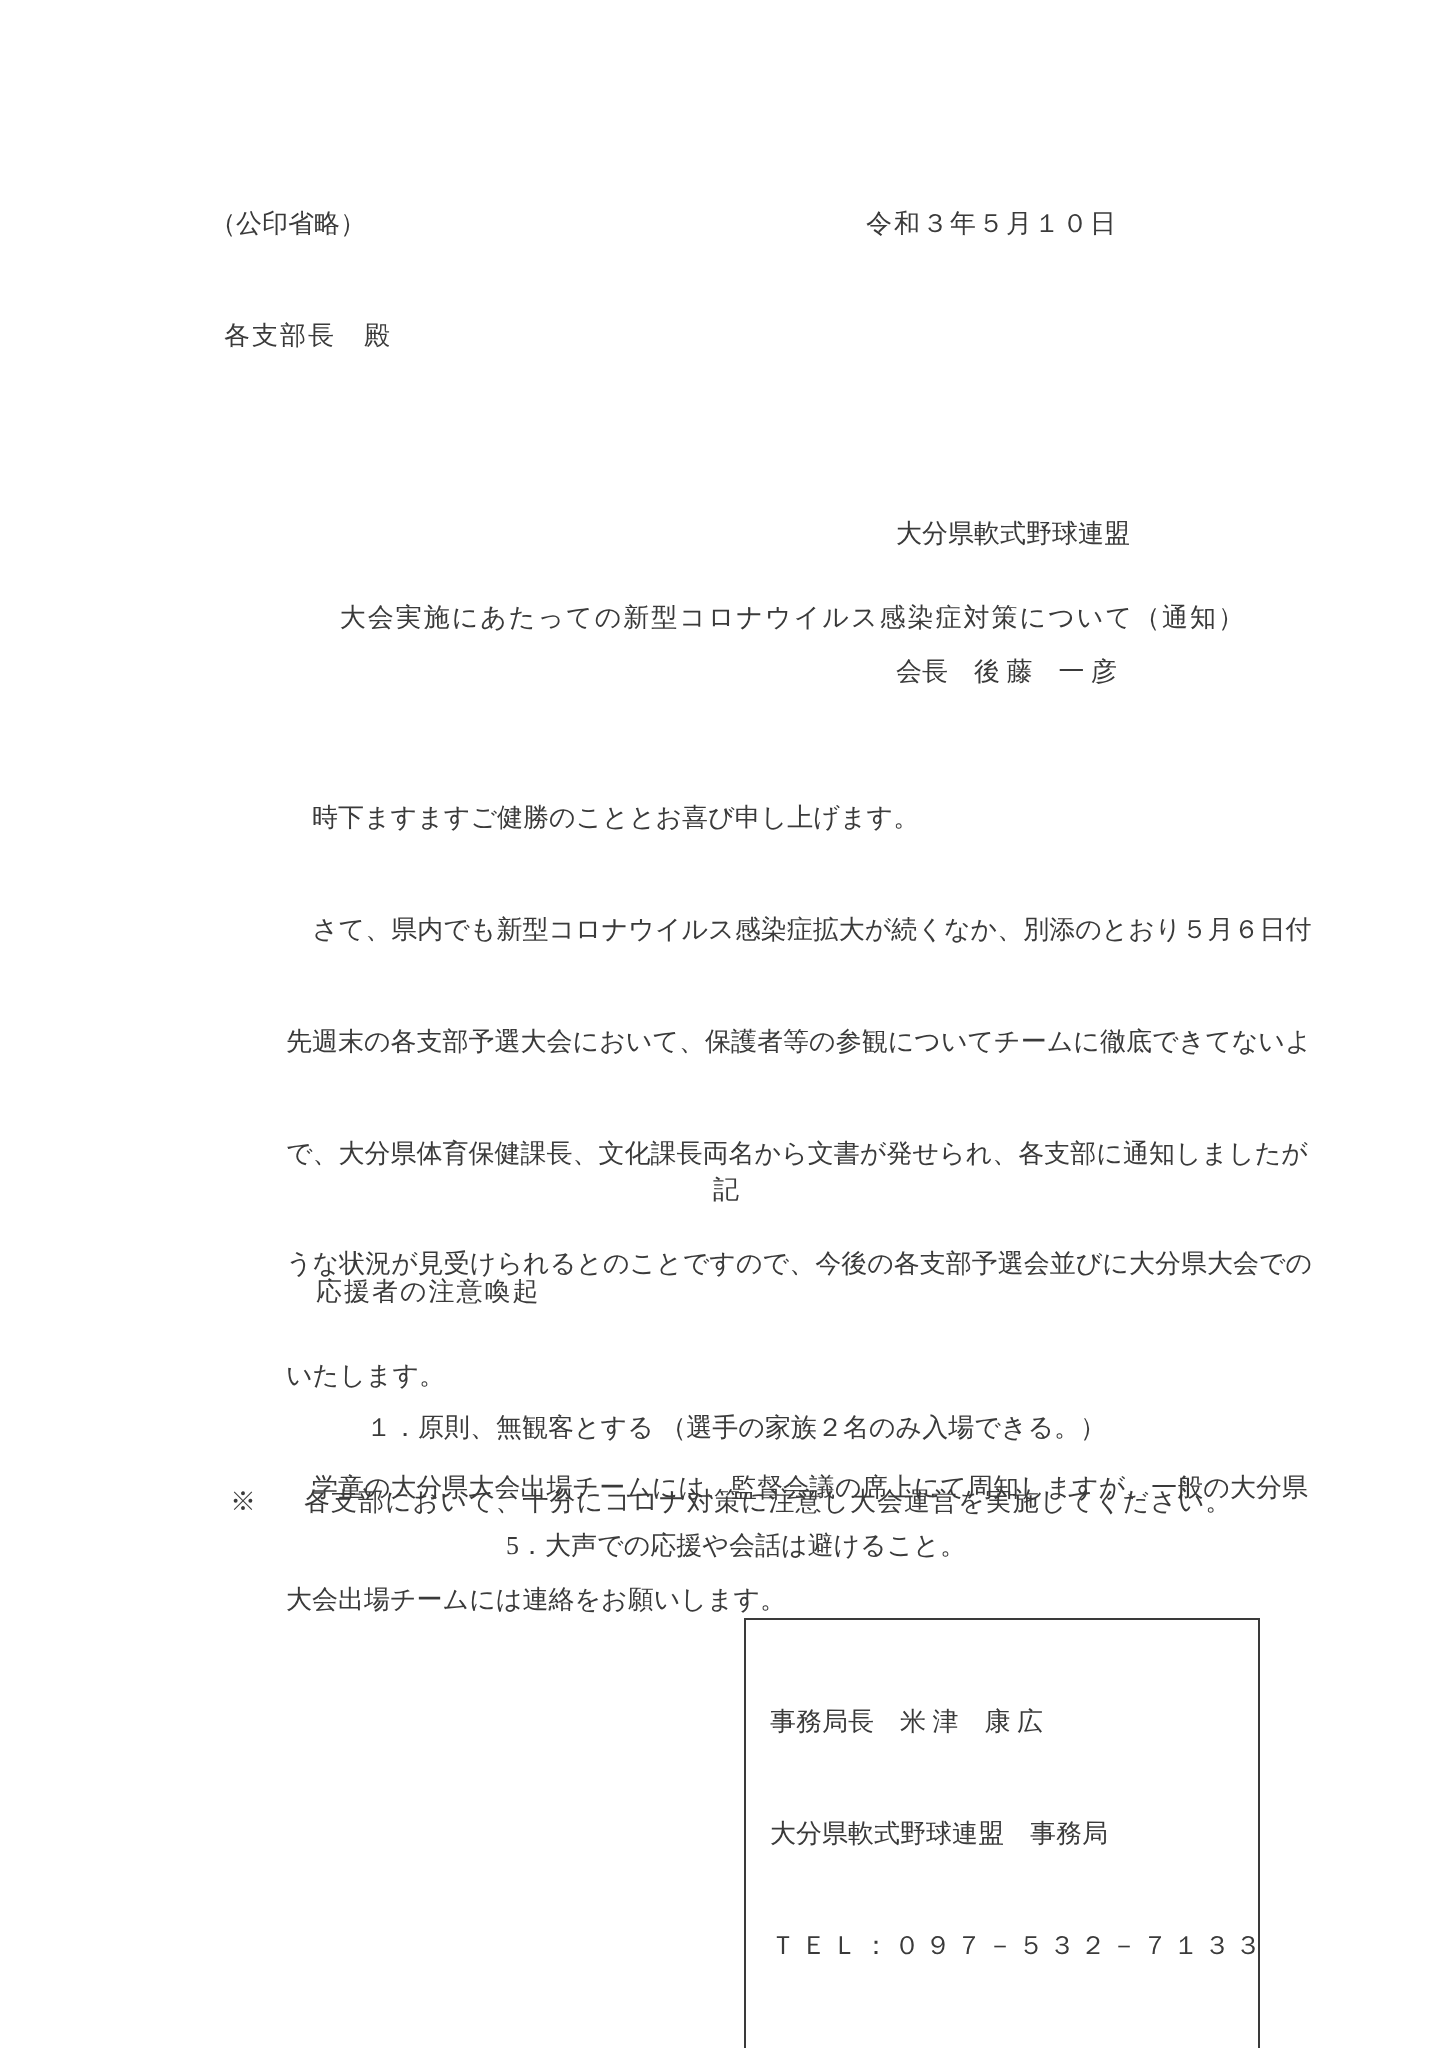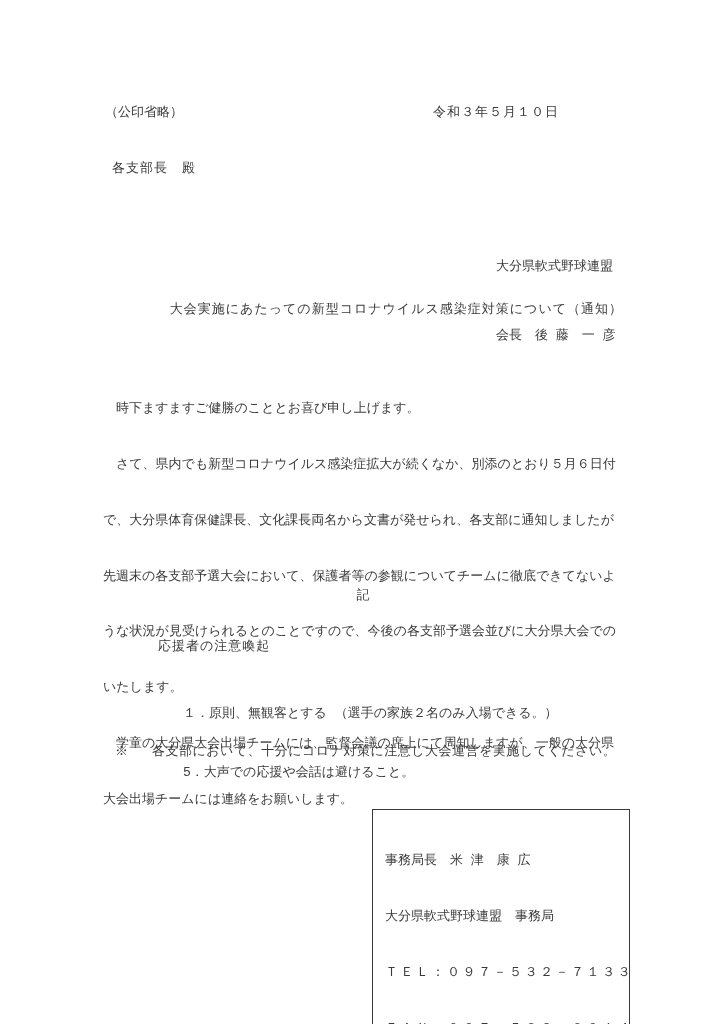--- a/index.html
+++ b/index.html
@@ -6,38 +6,38 @@
     margin: 0;
     padding: 0;
     background: #ffffff;
   }
   .page {
     position: relative;
     width: 659px;
     height: 1024px;
     background: #ffffff;
     overflow: hidden;
-    font-family: Liberation Mono, monospace;
+    font-family: Liberation Serif, serif;
     color: #3a3a3a;
     font-size: 13px;
   }
   .abs { position: absolute; white-space: pre; }
 
   .seal-note      { left: 105px; top: 103px; }
   .doc-date       { top: 103px; right: 100px; letter-spacing: 1px; }
   .recipient      { left: 112px; top: 159px; letter-spacing: 1px; }
-  .sender-block   { left: 448px; top: 209px; line-height: 23px; margin-left: 48px; }
+  .sender-block   { left: 448px; top: 209px; line-height: 23px; }
   .doc-title      { left: 103px; top: 300px; width: 520px; text-align: right; letter-spacing: 1px; }
 
   .body-block     { left: 103px; top: 363px; width: 528px; line-height: 18.6px; }
-  .body-block div { white-space: pre; }
+  .body-block div { white-space: pre; margin-left: 40px; }
 
   .ki-marker      { left: 103px; top: 586px; width: 520px; text-align: center; }
   .section-head   { left: 158px; top: 637px; letter-spacing: 1px; }
-  .list-block     { left: 183px; top: 665px; line-height: 19.6px; }
+  .list-block     { left: 183px; top: 665px; line-height: 19.6px; text-align: center; }
   .list-block div { white-space: pre; }
 
   .note-symbol    { left: 115px; top: 742px; }
   .note-text      { left: 152px; top: 742px; letter-spacing: 0.5px; }
 
   .contact-box {
     left: 372px; top: 809px;
     width: 234px;
     border: 1.5px solid #3a3a3a;
     padding: 5px 10px 8px 12px;
@@ -58,22 +58,22 @@
   <div class="abs sender-block">
     <div>大分県軟式野球連盟</div>
     <div>会長　後 藤　一 彦</div>
   </div>
 
   <div class="abs doc-title">大会実施にあたっての新型コロナウイルス感染症対策について（通知）</div>
 
   <div class="abs body-block">
     <div>　時下ますますご健勝のこととお喜び申し上げます。</div>
     <div>　さて、県内でも新型コロナウイルス感染症拡大が続くなか、別添のとおり５月６日付</div>
+    <div>先週末の各支部予選大会において、保護者等の参観についてチームに徹底できてないよ</div>
     <div>で、大分県体育保健課長、文化課長両名から文書が発せられ、各支部に通知しましたが</div>
-    <div>先週末の各支部予選大会において、保護者等の参観についてチームに徹底できてないよ</div>
     <div>うな状況が見受けられるとのことですので、今後の各支部予選会並びに大分県大会での</div>
     <div>いたします。</div>
     <div>　学童の大分県大会出場チームには、監督会議の席上にて周知しますが、一般の大分県</div>
     <div>大会出場チームには連絡をお願いします。</div>
   </div>
 
   <div class="abs ki-marker">記</div>
 
   <div class="abs section-head">応援者の注意喚起</div>
 

